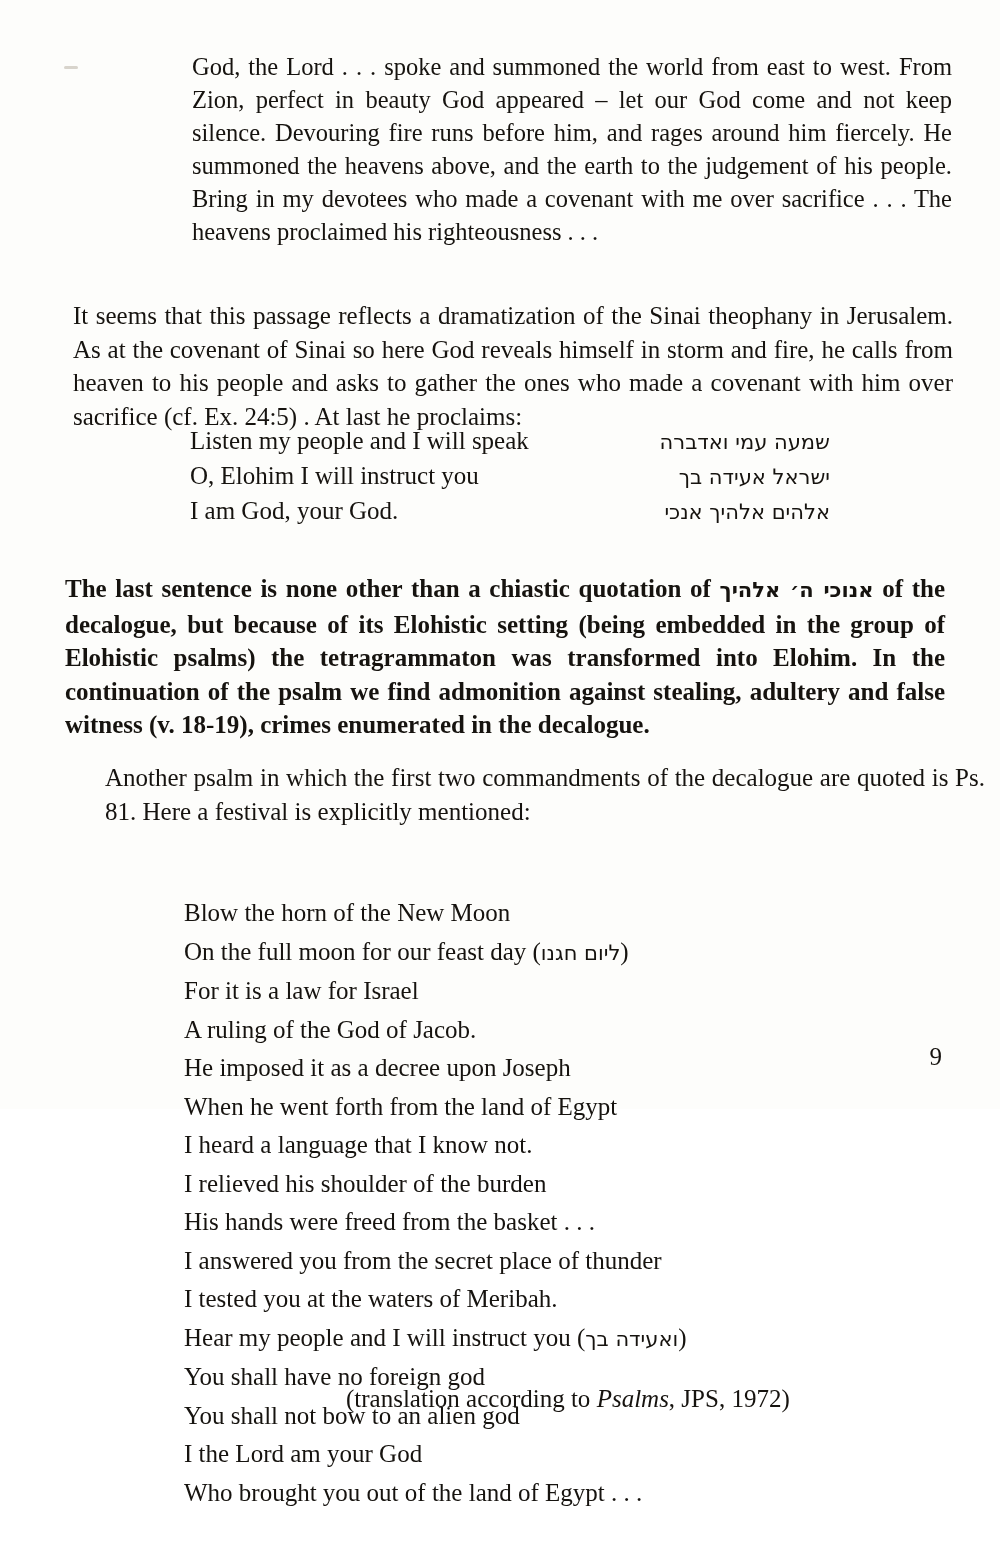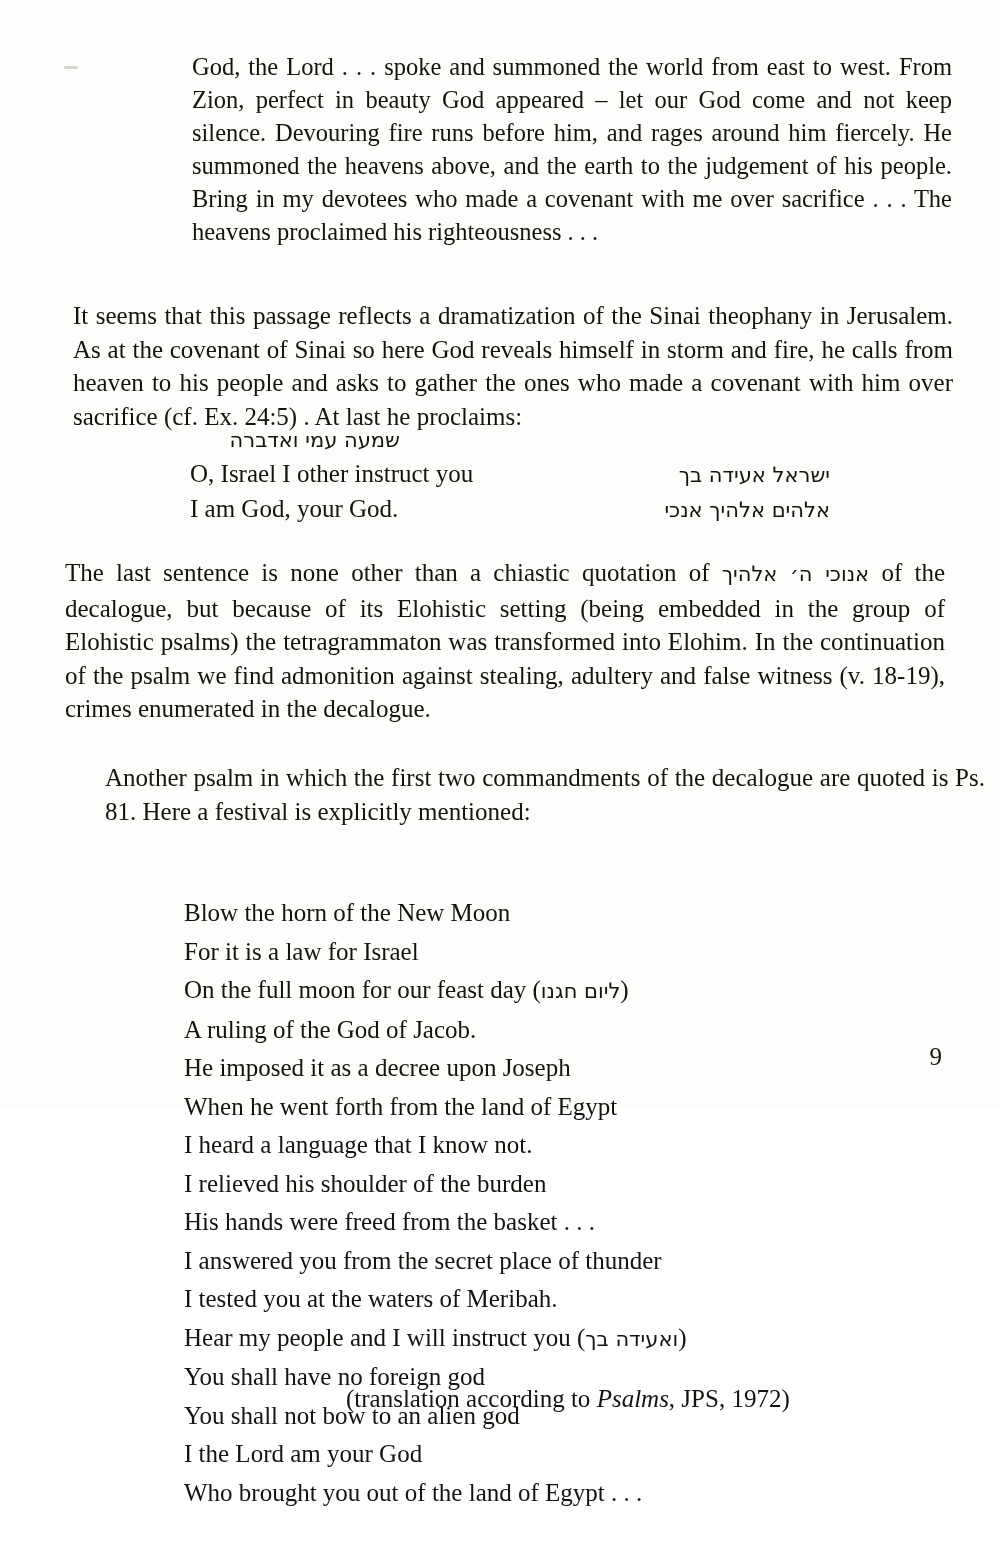--- a/index.html
+++ b/index.html
@@ -33,21 +33,21 @@
   }
   .para {
     position: absolute;
     width: 880px;
     left: 65px;
     font-size: 25px;
     line-height: 33.5px;
     text-align: justify;
   }
   .para.p1 { top: 274px; margin-left: 8px; }
-  .para.p2 { top: 531px; }
+  .para.p2 { top: 547px; font-weight: bold; }
   .para.p3 { top: 736px; margin-left: 40px; }
 
   .verse-block {
     position: absolute;
     left: 190px;
     top: 424px;
     width: 640px;
     font-size: 25px;
     line-height: 33px;
   }
@@ -117,44 +117,45 @@
 <div class="page">
 
   <div class="smudge"></div>
 
   <div class="block-quote-top">God, the Lord . . . spoke and summoned the world from east to west. From Zion, perfect in beauty God appeared – let our God come and not keep silence. Devouring fire runs before him, and rages around him fiercely. He summoned the heavens above, and the earth to the judgement of his people. Bring in my devotees who made a covenant with me over sacrifice . . . The heavens proclaimed his righteousness . . .</div>
 
   <p class="para p1">It seems that this passage reflects a dramatization of the Sinai theophany in Jerusalem. As at the covenant of Sinai so here God reveals himself in storm and fire, he calls from heaven to his people and asks to gather the ones who made a covenant with him over sacrifice (cf. Ex. 24:5) .  At last he proclaims:</p>
 
   <div class="verse-block">
     <div class="verse-row">
+      <span class="verse-en">Listen my people and I will speak</span>
       <span class="verse-he">שמעה עמי ואדברה</span>
     </div>
     <div class="verse-row">
-      <span class="verse-en">O, Israel I other instruct you</span>
+      <span class="verse-en">O, Elohim I will instruct you</span>
       <span class="verse-he">ישראל אעידה בך</span>
     </div>
     <div class="verse-row">
       <span class="verse-en">I am God, your God.</span>
       <span class="verse-he">אלהים אלהיך אנכי</span>
     </div>
   </div>
 
   <p class="para p2">
     <span>The last sentence is none other than a chiastic quotation of </span><span class="heb-inline">אנוכי ה׳ אלהיך</span><span> of the decalogue, but because of its Elohistic setting (being embedded in the group of Elohistic psalms) the tetragrammaton was transformed into Elohim. In the continuation of the psalm we find admonition against stealing, adultery and false witness (v. 18-19), crimes enumerated in the decalogue.</span>
   </p>
 
   <p class="para p3">Another psalm in which the first two commandments of the decalogue are quoted is Ps. 81. Here a festival is explicitly mentioned:</p>
 
   <div class="psalm-block">
     <div class="psalm-line">Blow the horn of the New Moon</div>
-    <div class="psalm-line">For it is a law for Israel</div>
     <div class="psalm-line">
       <span>On the full moon for our feast day (</span><span class="heb-inline">ליום חגנו</span><span>)</span>
     </div>
+    <div class="psalm-line">For it is a law for Israel</div>
     <div class="psalm-line">A ruling of the God of Jacob.</div>
     <div class="psalm-line">He imposed it as a decree upon Joseph</div>
     <div class="psalm-line">When he went forth from the land of Egypt</div>
     <div class="psalm-line">I heard a language that I know not.</div>
     <div class="psalm-line">I relieved his shoulder of the burden</div>
     <div class="psalm-line">His hands were freed from the basket . . .</div>
     <div class="psalm-line">I answered you from the secret place of thunder</div>
     <div class="psalm-line">I tested you at the waters of Meribah.</div>
     <div class="psalm-line">
       <span>Hear my people and I will instruct you (</span><span class="heb-inline">ואעידה בך</span><span>)</span>

